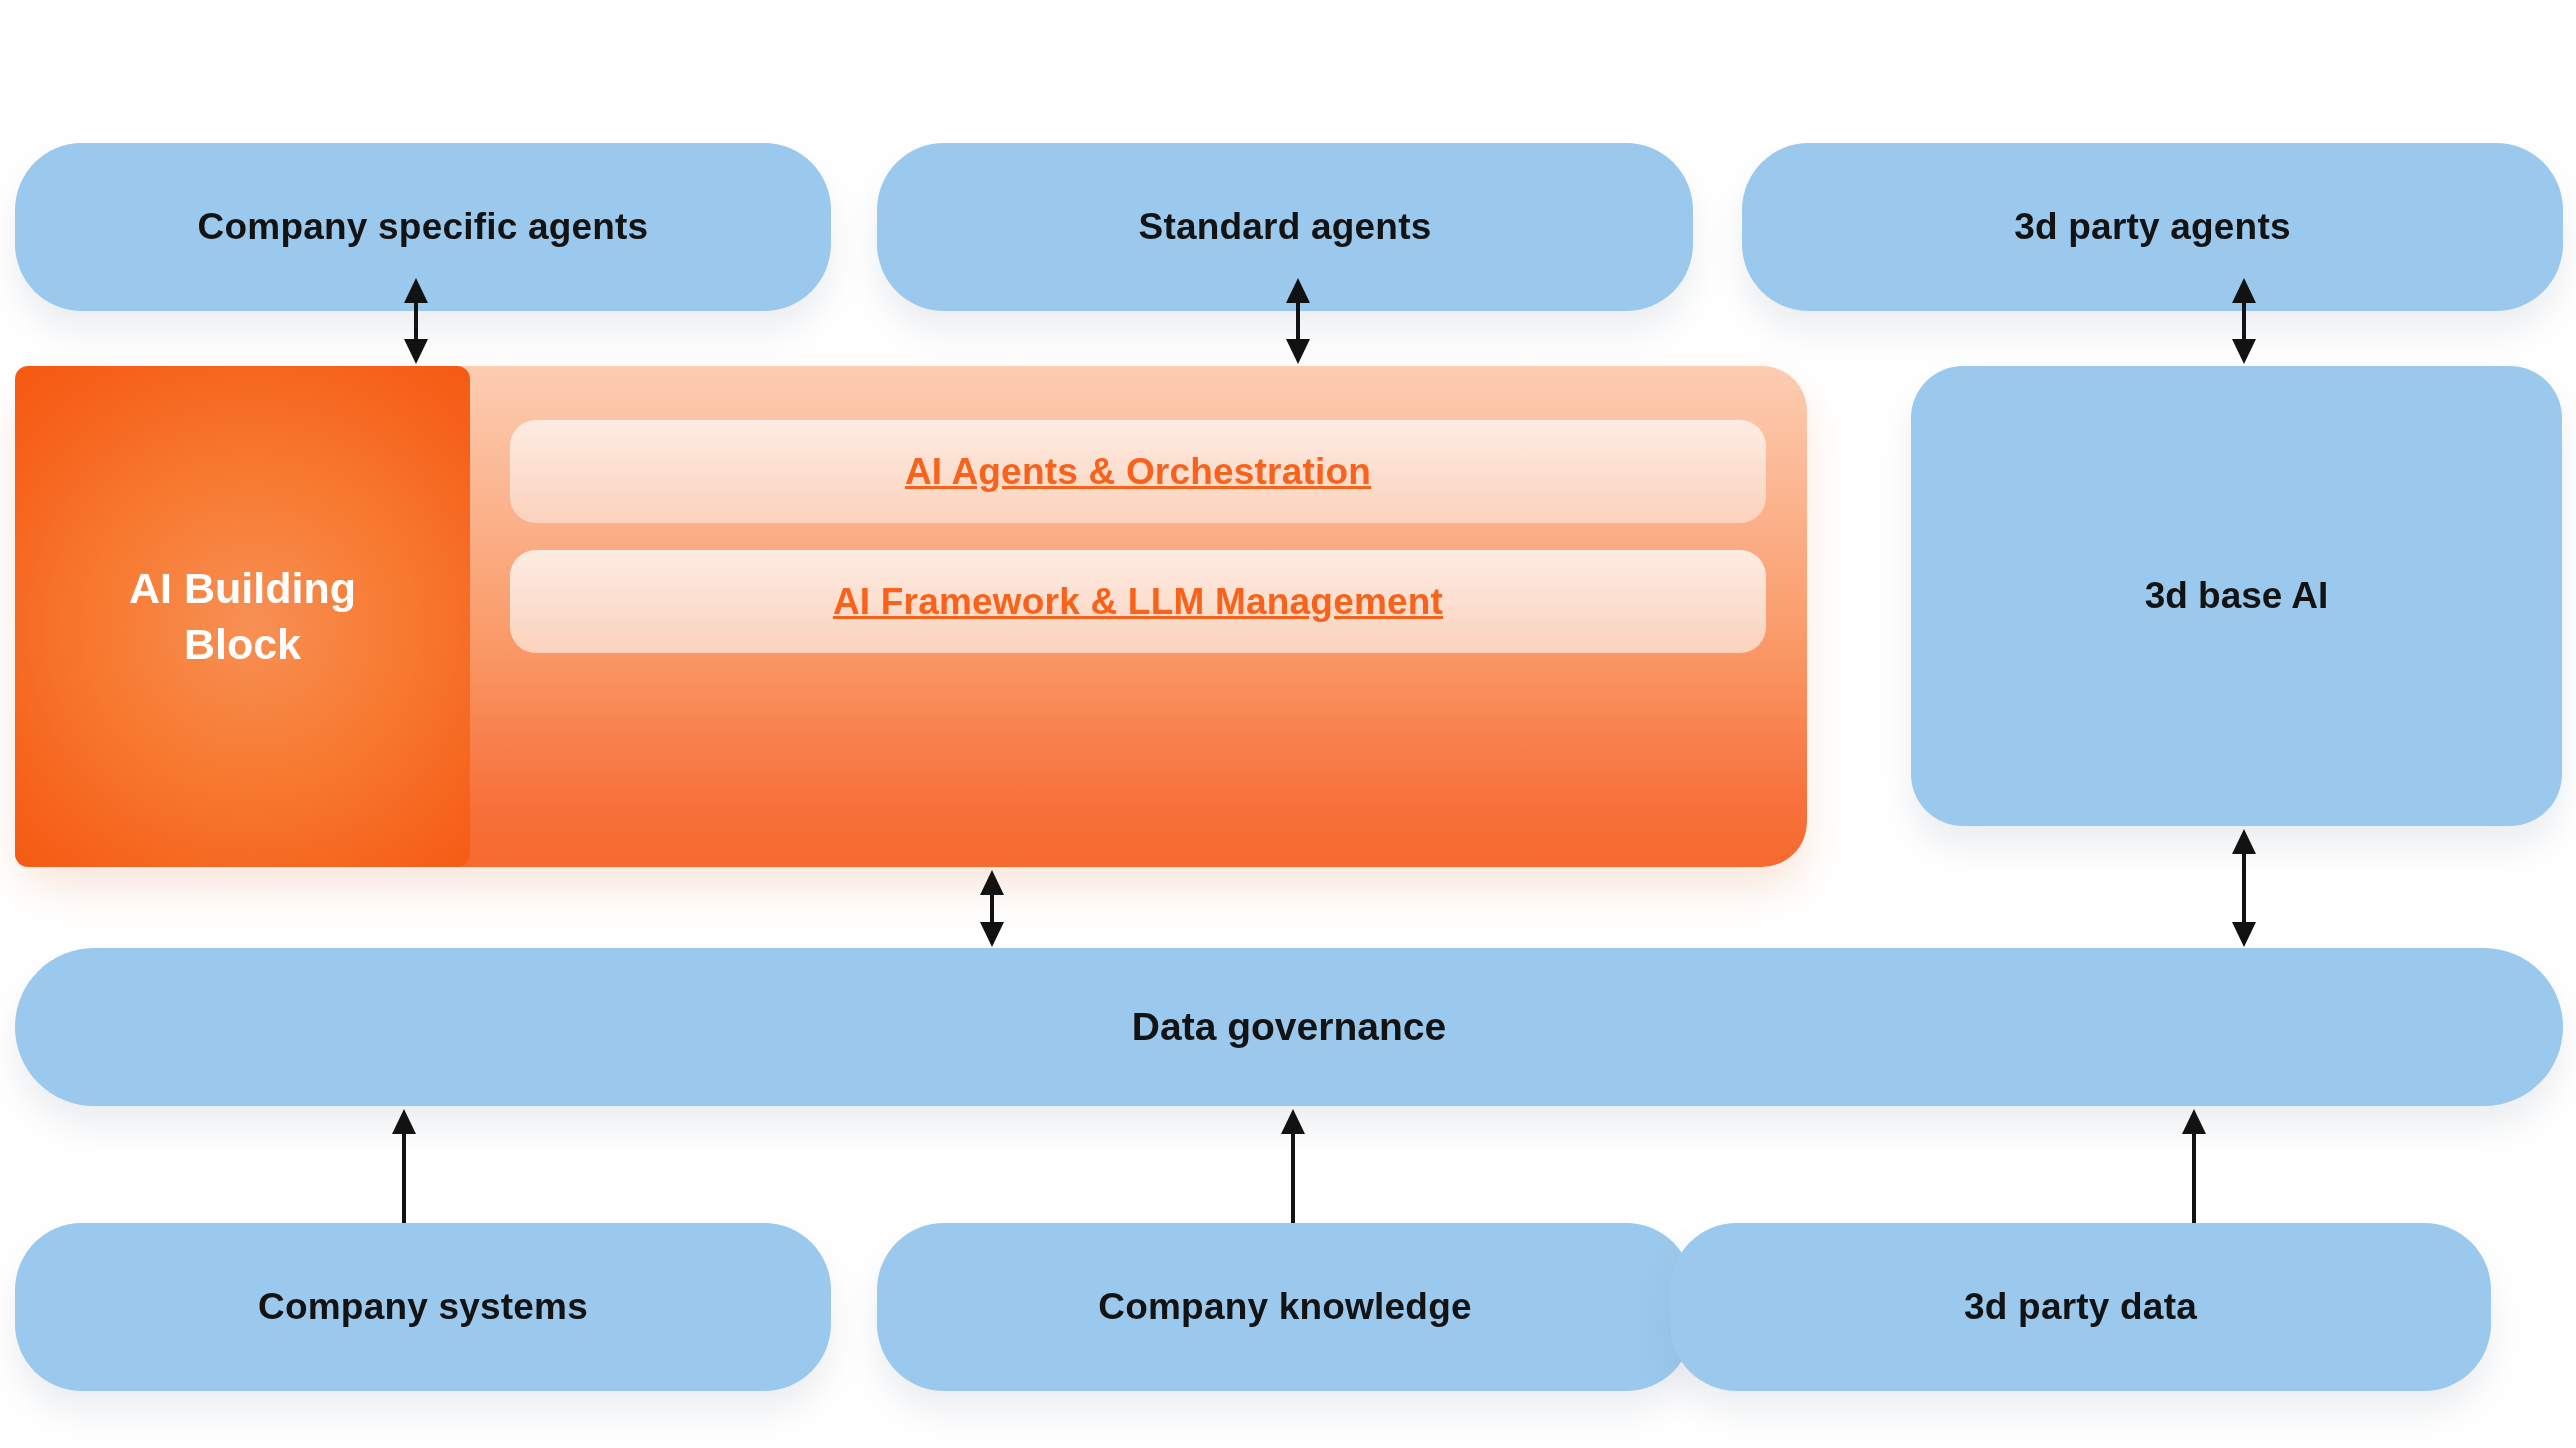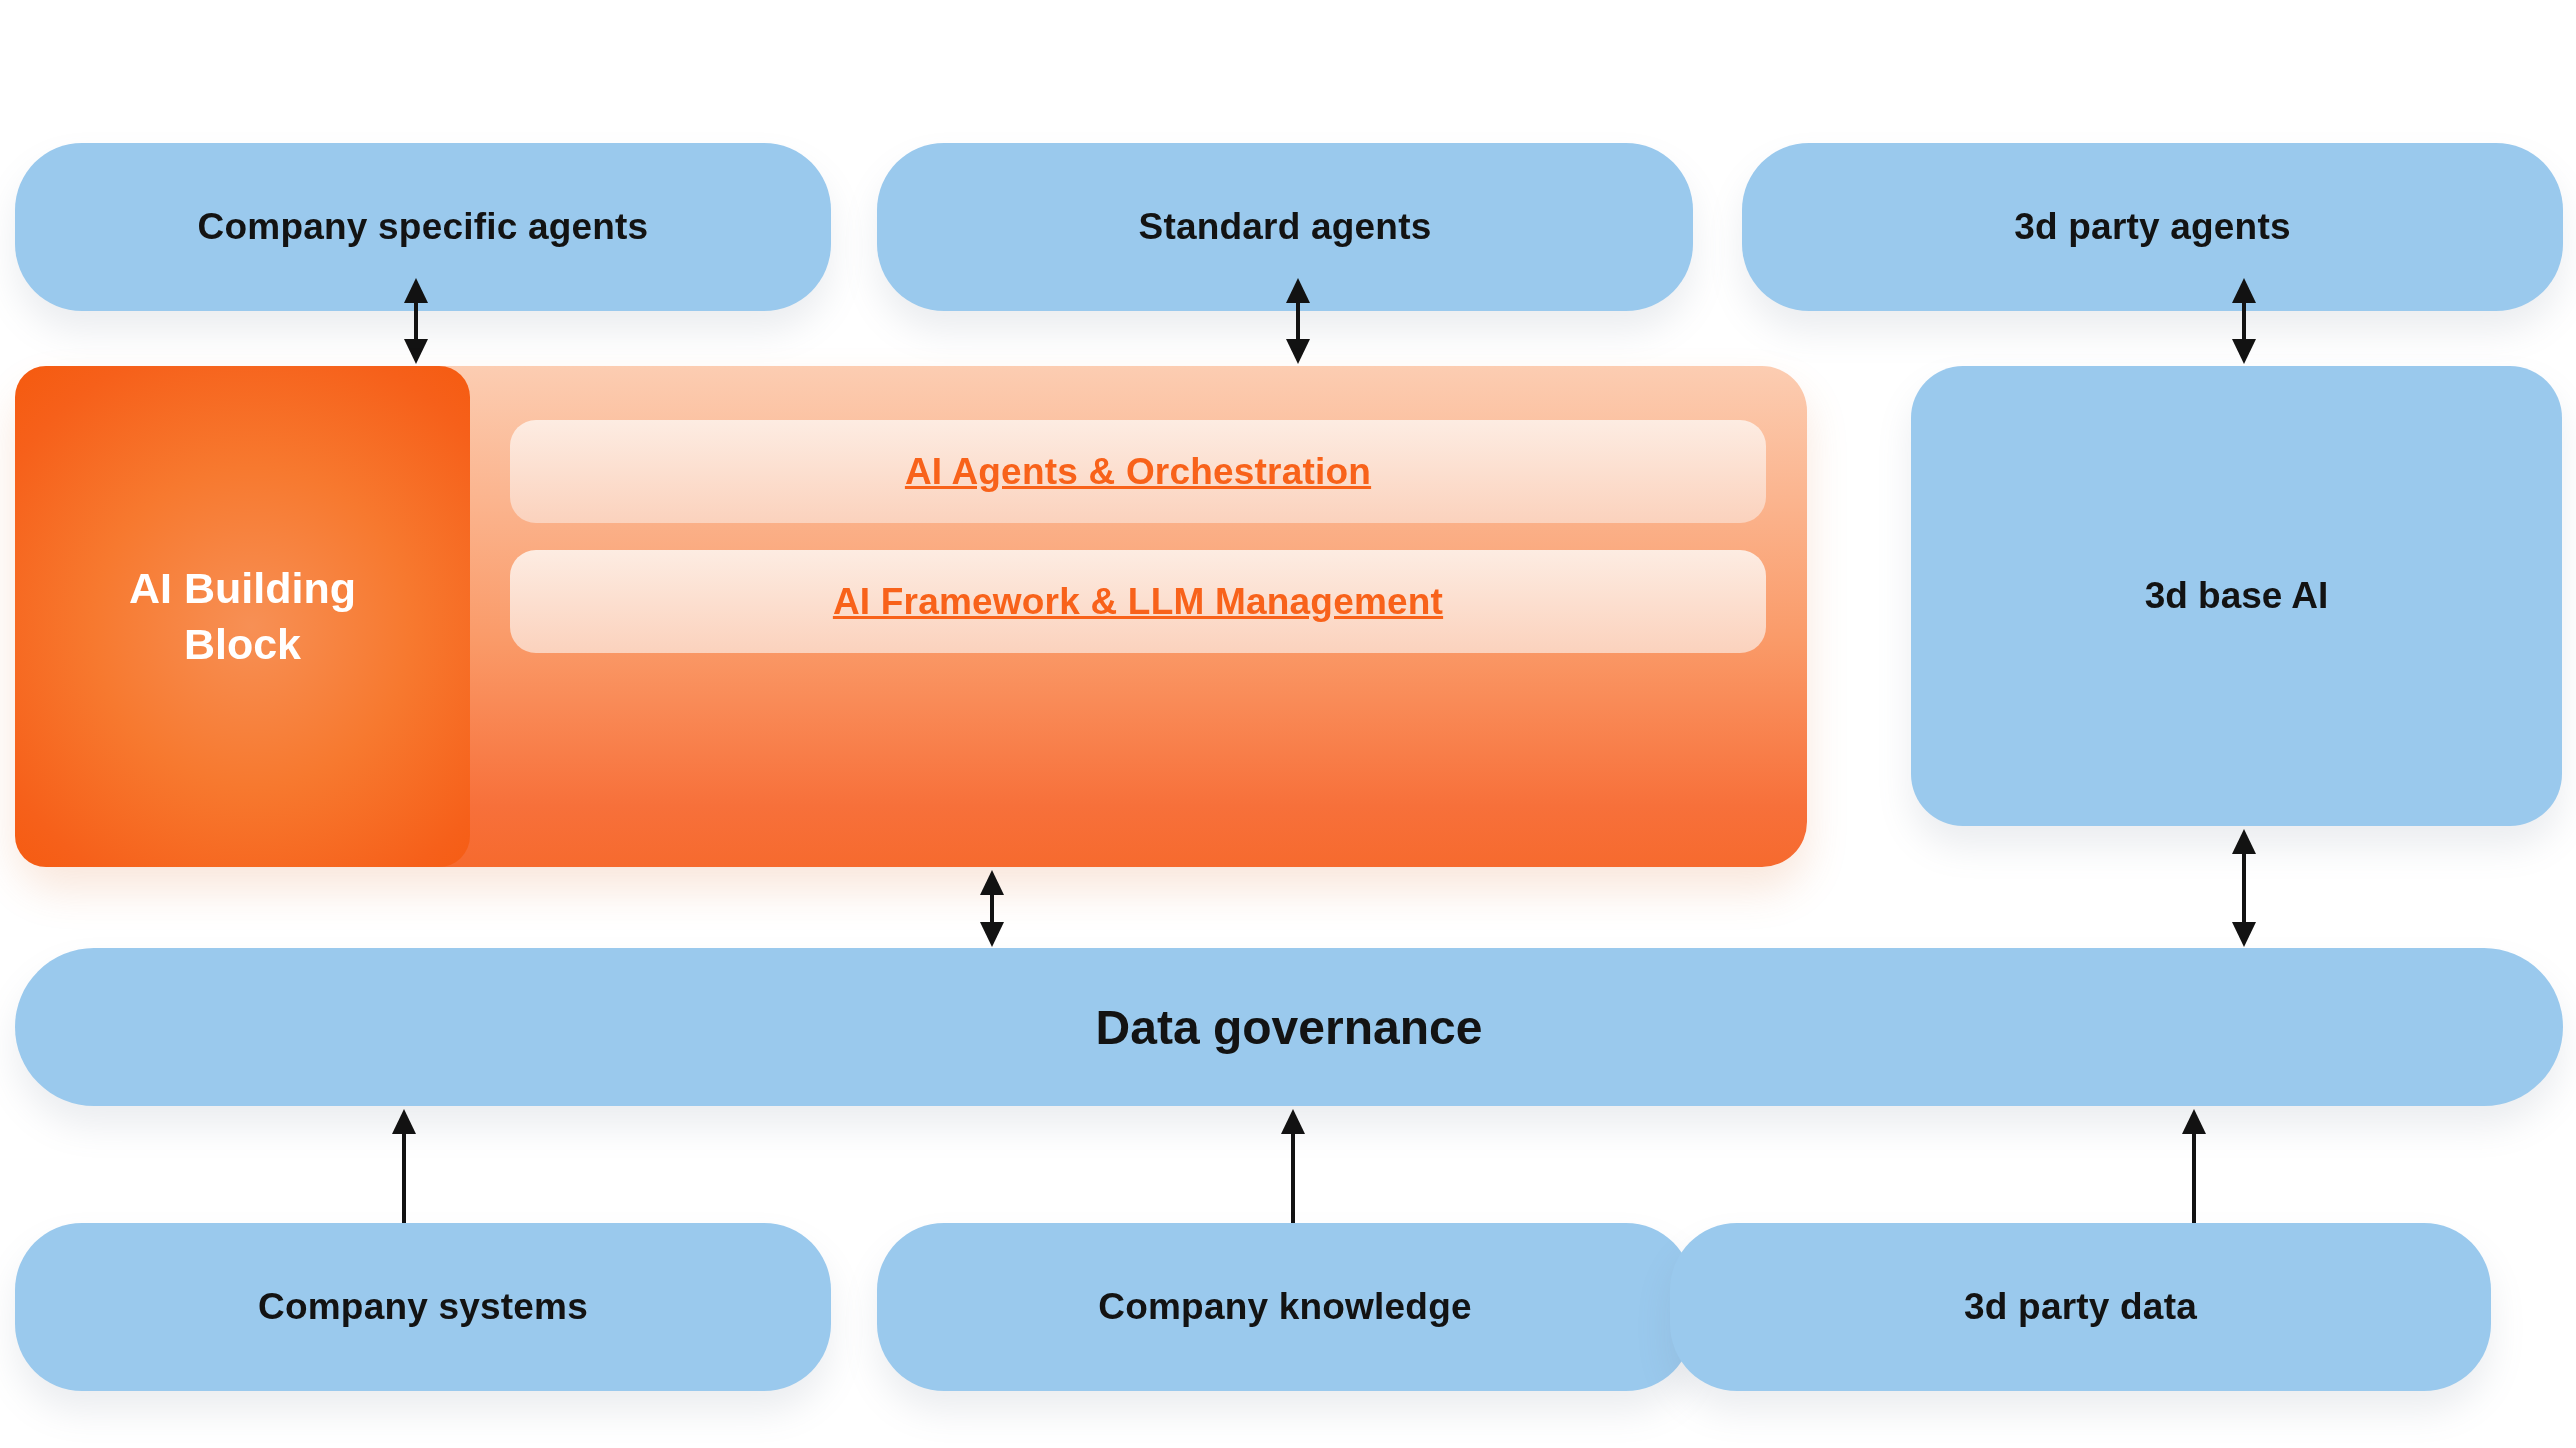--- a/index.html
+++ b/index.html
@@ -26,41 +26,41 @@
   .pos-bot2{left:877px;top:1223px;}
   .pos-bot3{left:1670px;top:1223px;width:821px;justify-content:center;}
 
   .orange-container{
     left:15px;top:366px;width:1792px;height:501px;border-radius:45px;
     background:linear-gradient(180deg,#fccdb2 0%,#fbb астр 40%,#fa9a68 55%,#f7703a 88%,#f66a2e 100%);
     background:linear-gradient(180deg,#fccdb2 0%,#fa9a68 55%,#f7703a 88%,#f66a2e 100%);
     box-shadow:0 22.4px 41px rgba(220,120,60,0.18);
   }
   .building-block{
-    left:0;top:0;width:455px;height:501px;border-radius:31px;
+    left:0;top:0;width:455px;height:501px;border-radius:13px;
     background:radial-gradient(circle at 52% 52%, #f79055 0%, #f7792f 45%, #f6601a 82%, #f55a0f 100%);
     font-size:43px;font-weight:700;color:var(--text-light);line-height:1.3;
   }
   .rows-area{position:absolute;left:495px;top:54px;width:1256px;}
   .layer-row{
     position:relative;height:103px;margin-bottom:27px;border-radius:26px;
     display:flex;align-items:center;justify-content:center;
     background:linear-gradient(180deg,#fdece2 0%,#fbd2bd 100%);
     font-size:37px;font-weight:700;color:var(--row-text);letter-spacing:0.2px;text-decoration:underline;
   }
   .third-party-ai{
     left:1911px;top:366px;width:651px;height:460px;border-radius:52px;
     background:var(--blue);
     font-size:37px;font-weight:700;
     box-shadow:0 20.5px 35px rgba(110,125,150,0.14);
   }
   .governance{
     left:15px;top:948px;width:2548px;height:158px;border-radius:79px;
     background:var(--blue);
-    font-size:48px;font-weight:700;
+    font-size:39px;font-weight:700;
     box-shadow:0 20.5px 35px rgba(110,125,150,0.14);
   }
 
   
   .arrow{position:absolute;display:flex;flex-direction:column;align-items:center;width:26px;}
   .arrow .head-up{width:0;height:0;border-left:12px solid transparent;border-right:12px solid transparent;border-bottom:25px solid #121212;}
   .arrow .head-down{width:0;height:0;border-left:12px solid transparent;border-right:12px solid transparent;border-top:25px solid #121212;}
   .arrow .stem{width:4.7px;flex:1;background:#121212;margin:-6.5px 0;}
 </style>
 </head>

